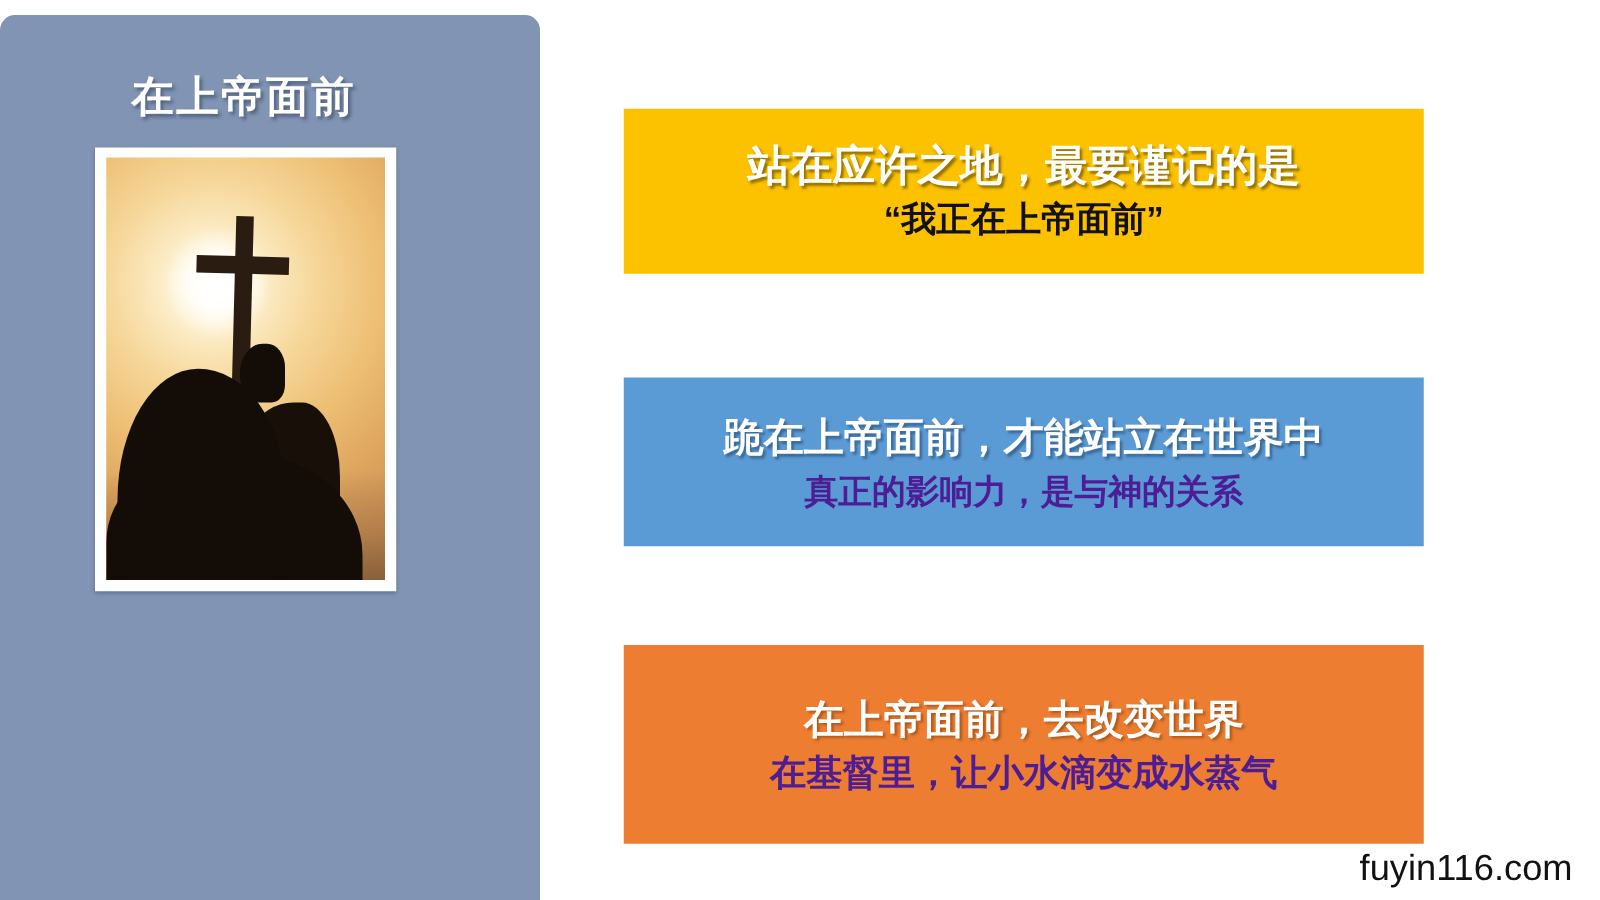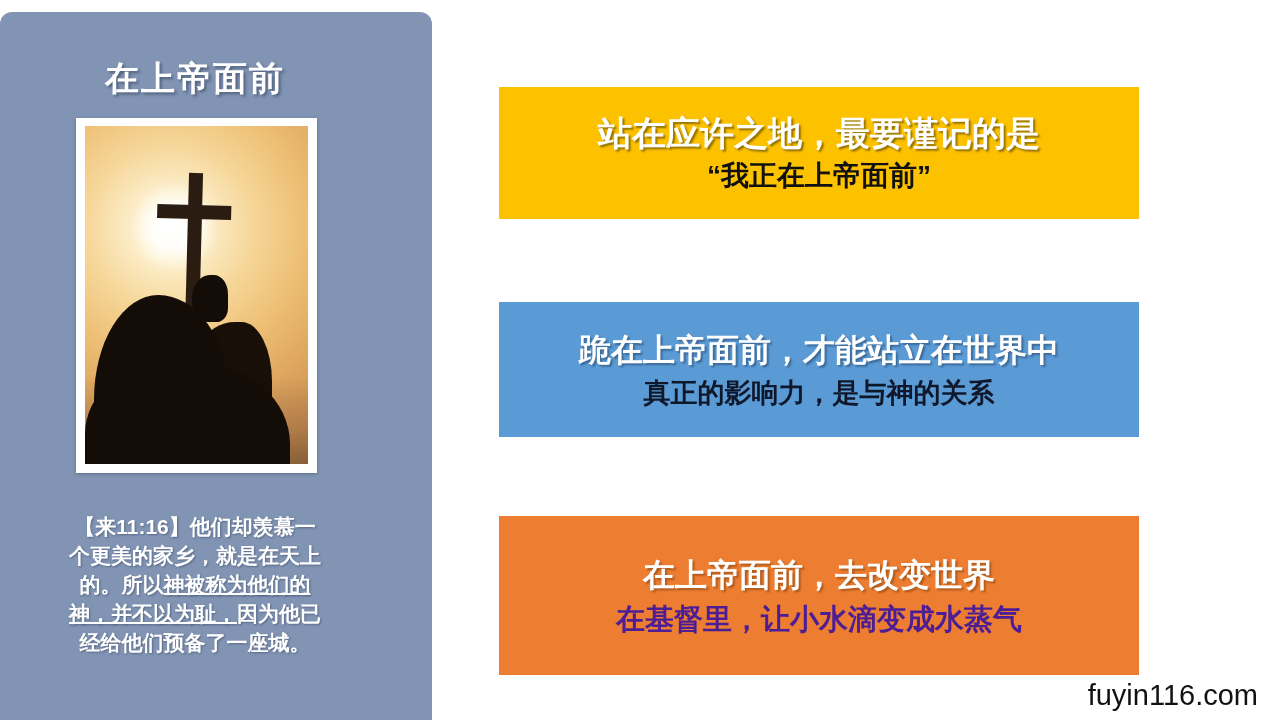--- a/index.html
+++ b/index.html
@@ -190,21 +190,21 @@
     width: 640px; height: 135px;
     background: #5b9bd5;
   }
   #card-blue .line1 {
     color: #ffffff;
     font-size: 32px;
     line-height: 46px;
     text-shadow: 2px 2px 2px rgba(20,45,75,0.45);
   }
   #card-blue .line2 {
-    color: #0f172a;
+    color: #4c1d95;
     font-size: 27px;
     line-height: 40px;
   }
 
   #card-orange {
     left: 499px; top: 516px;
     width: 640px; height: 159px;
     background: #ed7d31;
   }
   #card-orange .line1 {
@@ -242,27 +242,20 @@
     <div id="photo">
       <div class="cross-horz"></div>
       <div class="cross-vert"></div>
       <div class="silhouette-hand"></div>
       <div class="silhouette-arm"></div>
       <div class="silhouette-shoulder"></div>
       <div class="silhouette-head"></div>
     </div>
   </div>
 
-  <div id="scripture">
-    <span>【来11:16】他们却羡慕一</span><br>
-    <span>个更美的家乡，就是在天上</span><br>
-    <span>的。所以</span><span class="u">神被称为他们的</span><br>
-    <span class="u">神，并不以为耻，</span><span>因为他已</span><br>
-    <span>经给他们预备了一座城。</span>
-  </div>
 </div>
 
 <div class="card" id="card-amber">
   <div class="card-line line1">站在应许之地，最要谨记的是</div>
   <div class="card-line line2">“我正在上帝面前”</div>
 </div>
 
 <div class="card" id="card-blue">
   <div class="card-line line1">跪在上帝面前，才能站立在世界中</div>
   <div class="card-line line2">真正的影响力，是与神的关系</div>

